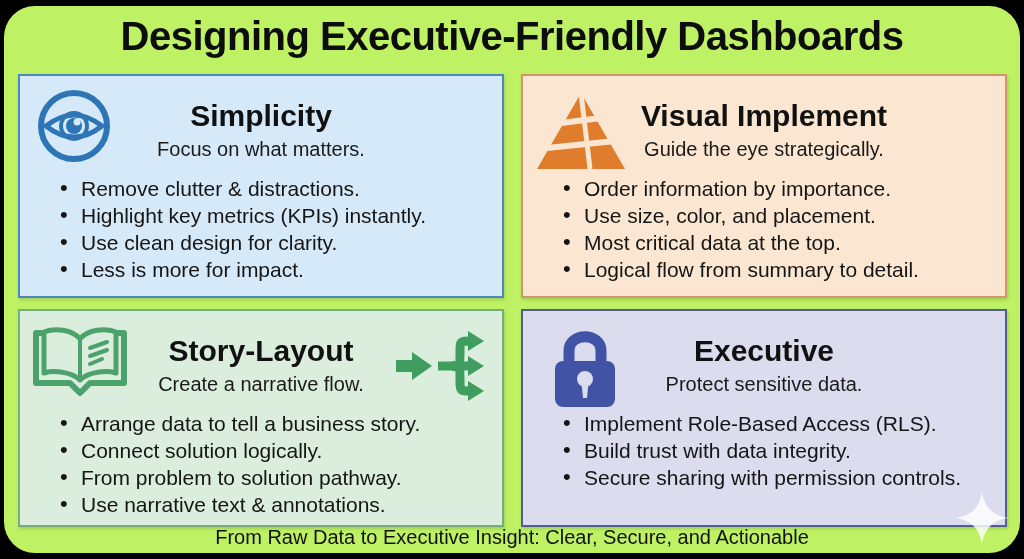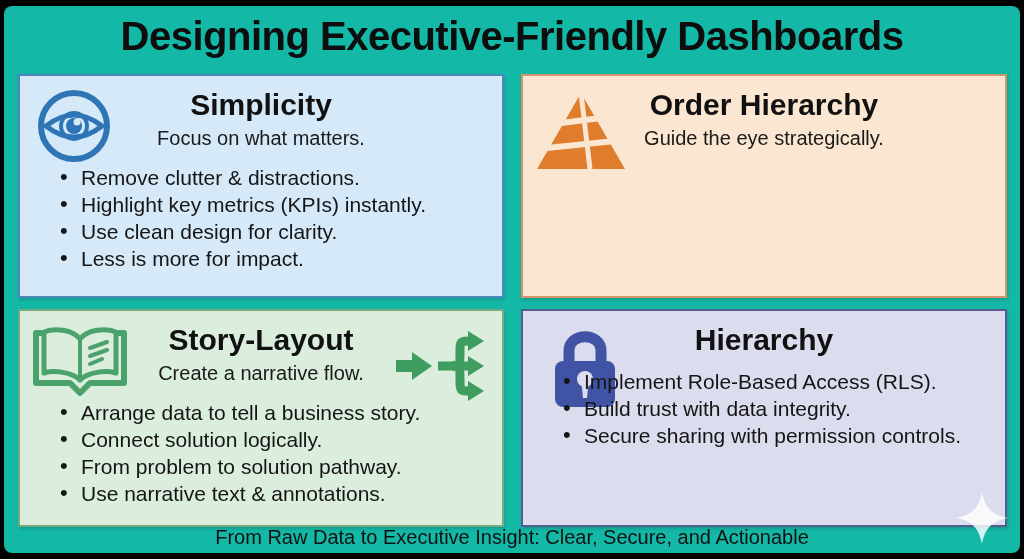--- a/index.html
+++ b/index.html
@@ -1,41 +1,41 @@
 <!DOCTYPE html>
 <html><head>
 <meta charset="utf-8">
 <style>
   * { margin:0; padding:0; box-sizing:border-box; }
   html,body { width:1024px; height:559px; overflow:hidden; }
   body { background:#000; font-family:"Liberation Sans","DejaVu Sans",sans-serif; position:relative; }
 
   .card {
     position:absolute; left:4px; top:6px; right:4px; bottom:6px;
-    background:#14b8a6; border-radius:8px;
+    background:#bef264; border-radius:31px;
   }
 
   .main-title {
     position:absolute; top:8px; left:0; width:100%;
     text-align:center; font-size:40px; font-weight:bold; color:#0d0d0d;
     letter-spacing:-0.5px;
   }
 
   .grid {
     position:absolute; left:14px; top:68px; width:989px;
     display:grid; grid-template-columns:486px 486px; grid-template-rows:224px 218px;
     column-gap:17px; row-gap:11px;
   }
 
   .quad {
     border:2px solid var(--q-border); background:var(--q-bg);
     position:relative; overflow:hidden;
     box-shadow:1px 2px 3px rgba(0,0,0,0.15);
   }
-  .quad-header { padding-top:10px; text-align:center; position:relative; }
+  .quad-header { padding-top:21px; text-align:center; position:relative; }
   .quad-title { font-size:30px; line-height:37px; font-weight:bold; color:#111; }
   .quad-subtitle { font-size:20px; line-height:31px; color:#1a1a1a; }
 
   .quad-icon { position:absolute; color:var(--q-icon); }
   .icon-eye      { left:16px; top:12px; }
   .icon-pyramid  { left:12px; top:14px; }
   .icon-book     { left:12px; top:8px; }
   .icon-lock     { left:20px; top:10px; }
   .icon-branch   { position:absolute; right:4px; top:10px; color:var(--q-accent); }
 
@@ -89,23 +89,29 @@
     <div class="quad" style="--q-border: #d4956b; --q-bg: #fbe7d1; --q-icon: #e07d2c;">
       <div class="quad-header">
         <span class="quad-icon icon-pyramid">
           <svg width="92" height="84" viewBox="0 0 92 84">
             <polygon points="46,3 90,79 2,79" fill="currentColor"></polygon>
             <line x1="12" y1="58" x2="80" y2="51" style="stroke:var(--q-bg)" stroke-width="6"></line>
             <line x1="26" y1="33" x2="66" y2="28" style="stroke:var(--q-bg)" stroke-width="6"></line>
             <line x1="46" y1="3" x2="55" y2="79" style="stroke:var(--q-bg)" stroke-width="5"></line>
           </svg>
         </span>
-        <div class="quad-title">Order Hierarchy</div>
+        <div class="quad-title">Visual Implement</div>
         <div class="quad-subtitle">Guide the eye strategically.</div>
       </div>
+      <ul>
+        <li>Order information by importance.</li>
+        <li>Use size, color, and placement.</li>
+        <li>Most critical data at the top.</li>
+        <li>Logical flow from summary to detail.</li>
+      </ul>
     </div>
 
     <div class="quad" style="--q-border: #74ac80; --q-bg: #dbeddc; --q-icon: #4ba36b; --q-accent: #3f9e5f;">
       <div class="quad-header">
         <span class="quad-icon icon-book">
           <svg width="96" height="84" viewBox="0 0 96 84">
             <path d="M10 14 H4 V64 H38 L48 74 L58 64 H92 V14 H86" fill="none" stroke="currentColor" stroke-width="6" stroke-linejoin="round"></path>
             <path d="M48 20 C40 10 22 9 12 13 V54 C22 51 40 53 48 61 C56 53 74 51 84 54 V13 C74 9 56 10 48 20 Z" fill="none" stroke="currentColor" stroke-width="5" stroke-linejoin="round"></path>
             <line x1="48" y1="21" x2="48" y2="60" stroke="currentColor" stroke-width="4"></line>
             <line x1="58" y1="29" x2="75" y2="23" stroke="currentColor" stroke-width="4" stroke-linecap="round"></line>
@@ -139,21 +145,22 @@
     <div class="quad" style="--q-border: #525d91; --q-bg: #dbdcee; --q-icon: #4053a4;">
       <div class="quad-header">
         <span class="quad-icon icon-lock">
           <svg width="84" height="90" viewBox="0 0 84 90">
             <path d="M26 44 V30 C26 11 58 11 58 30 V44" fill="none" stroke="currentColor" stroke-width="11" stroke-linecap="round"></path>
             <rect x="12" y="40" width="60" height="46" rx="8" fill="currentColor"></rect>
             <circle cx="42" cy="58" r="8" style="fill:var(--q-bg)"></circle>
             <path d="M38.5 62 L45.5 62 L44 77 L40 77 Z" style="fill:var(--q-bg)"></path>
           </svg>
         </span>
-        <div class="quad-title">Hierarchy</div>
+        <div class="quad-title">Executive</div>
+        <div class="quad-subtitle">Protect sensitive data.</div>
       </div>
       <ul>
         <li>Implement Role-Based Access (RLS).</li>
         <li>Build trust with data integrity.</li>
         <li>Secure sharing with permission controls.</li>
       </ul>
     </div>
 
   </div>
 

